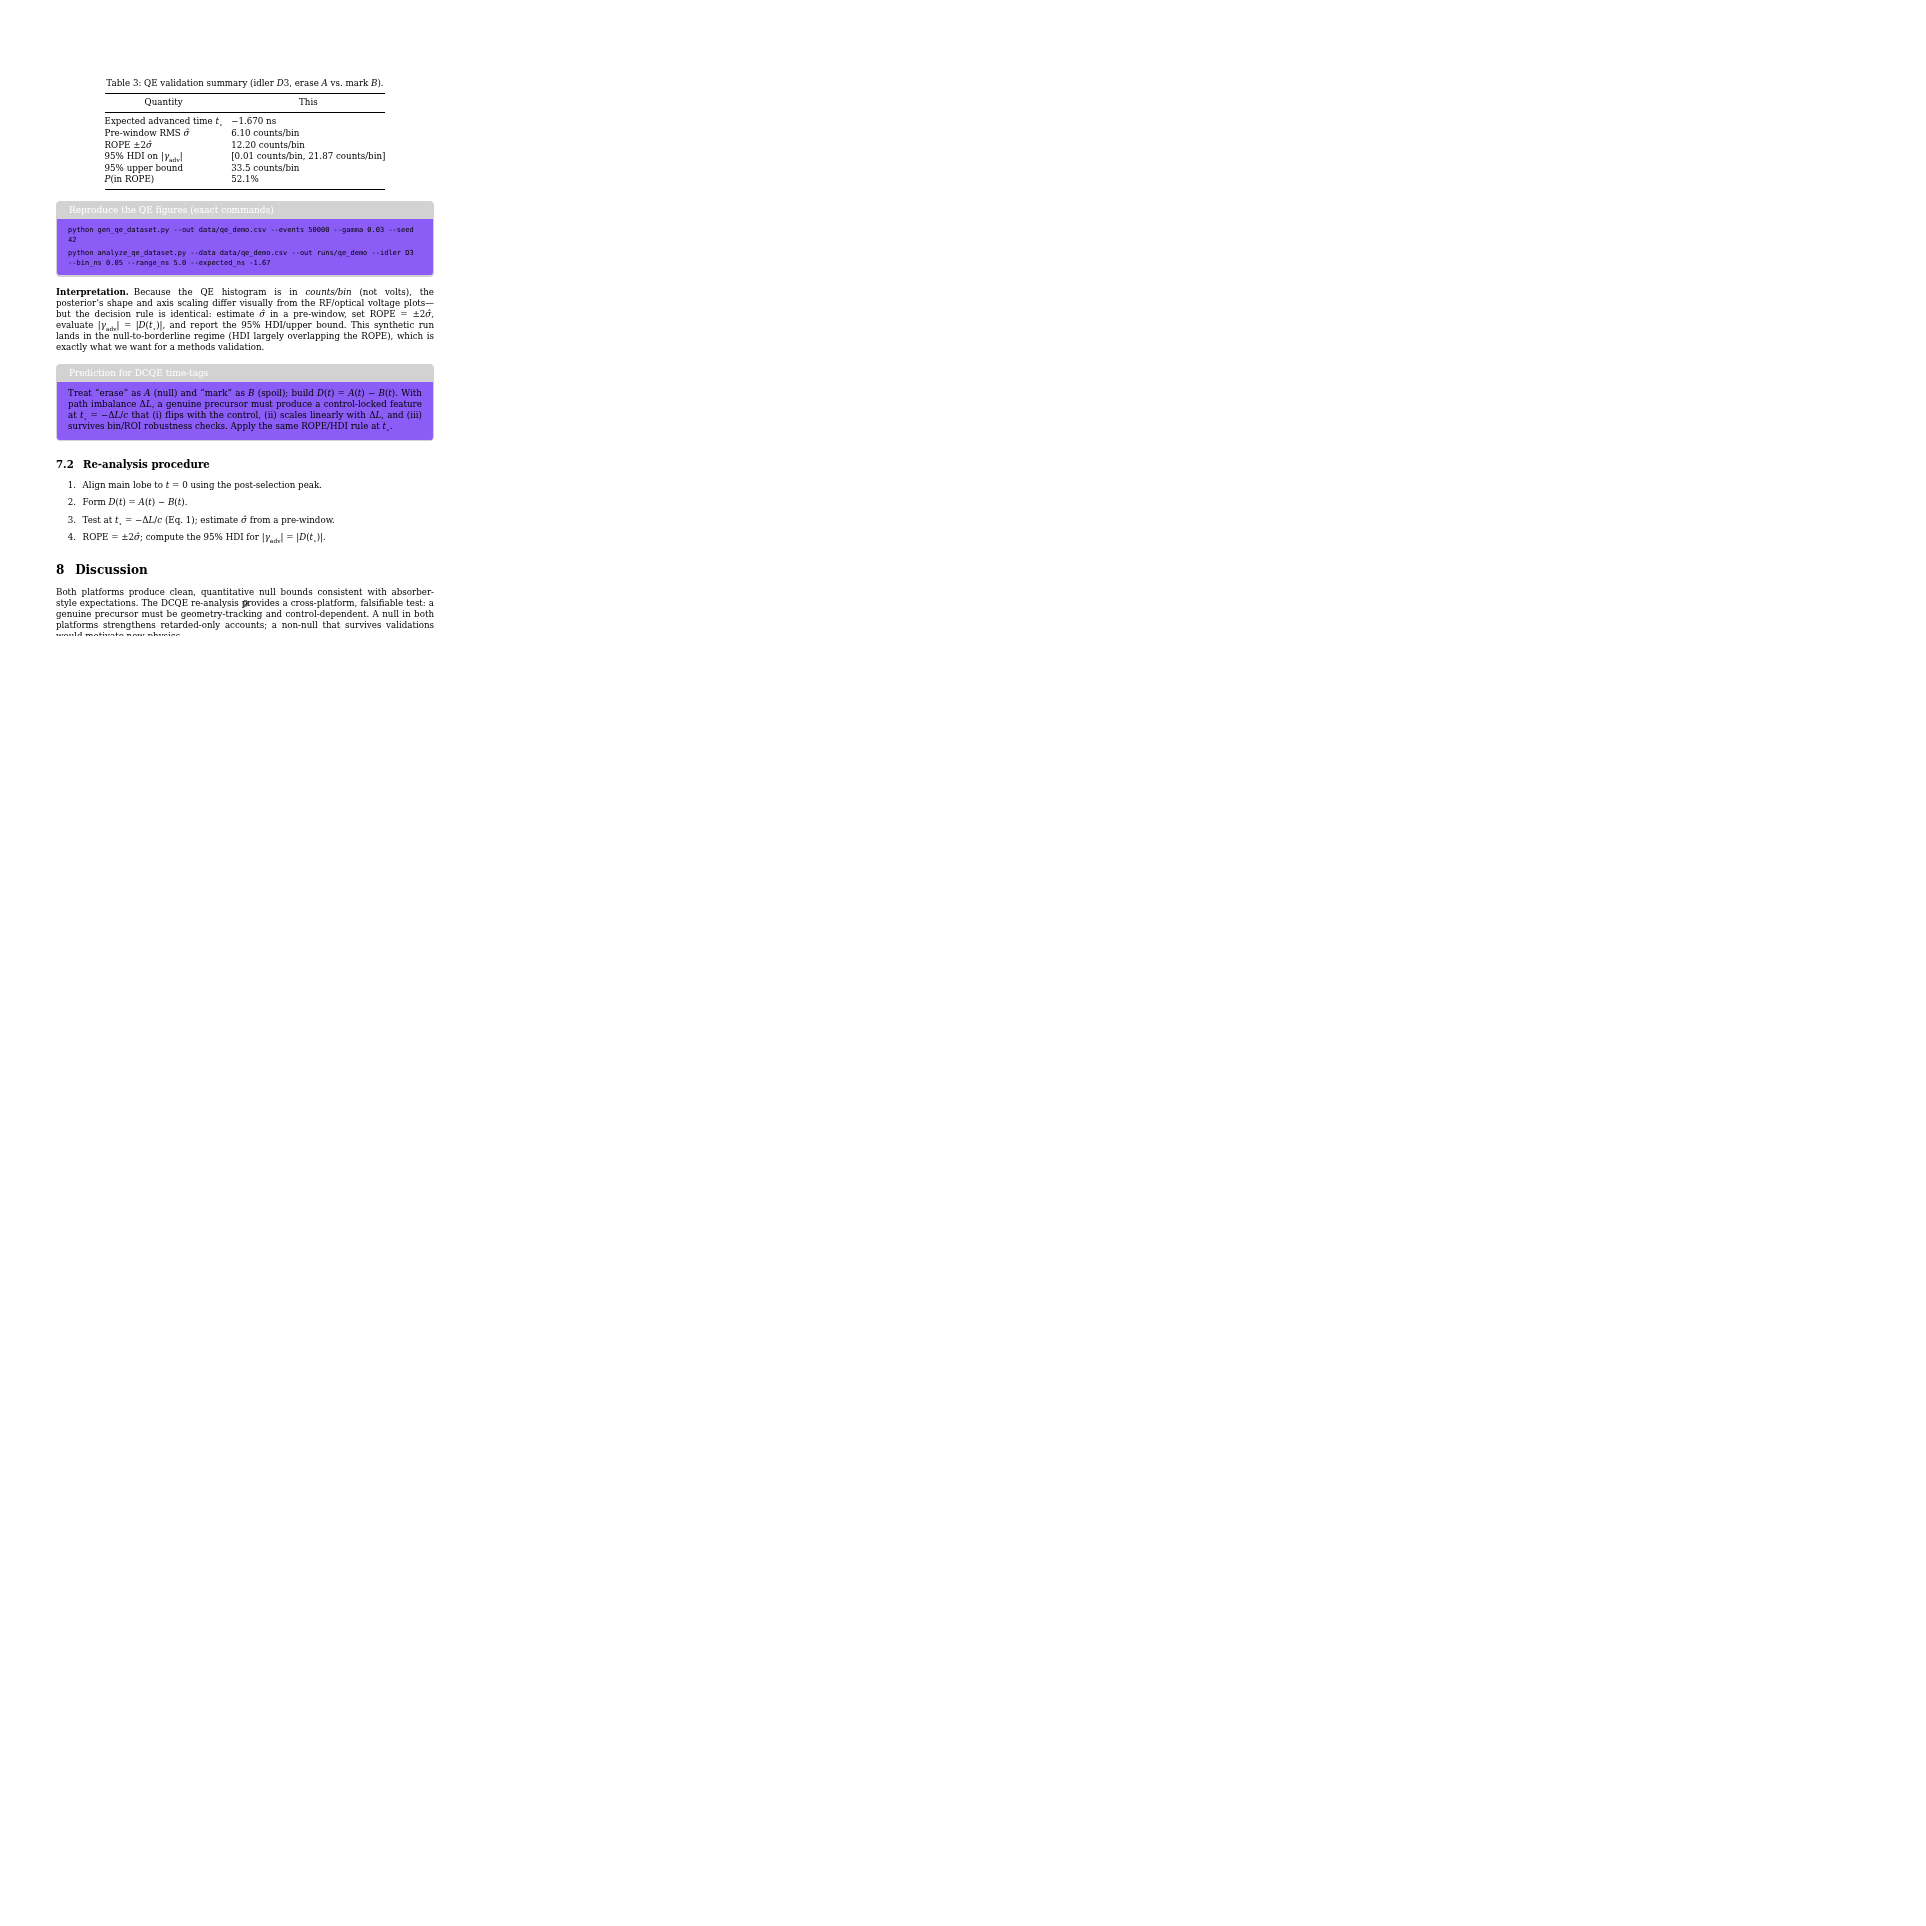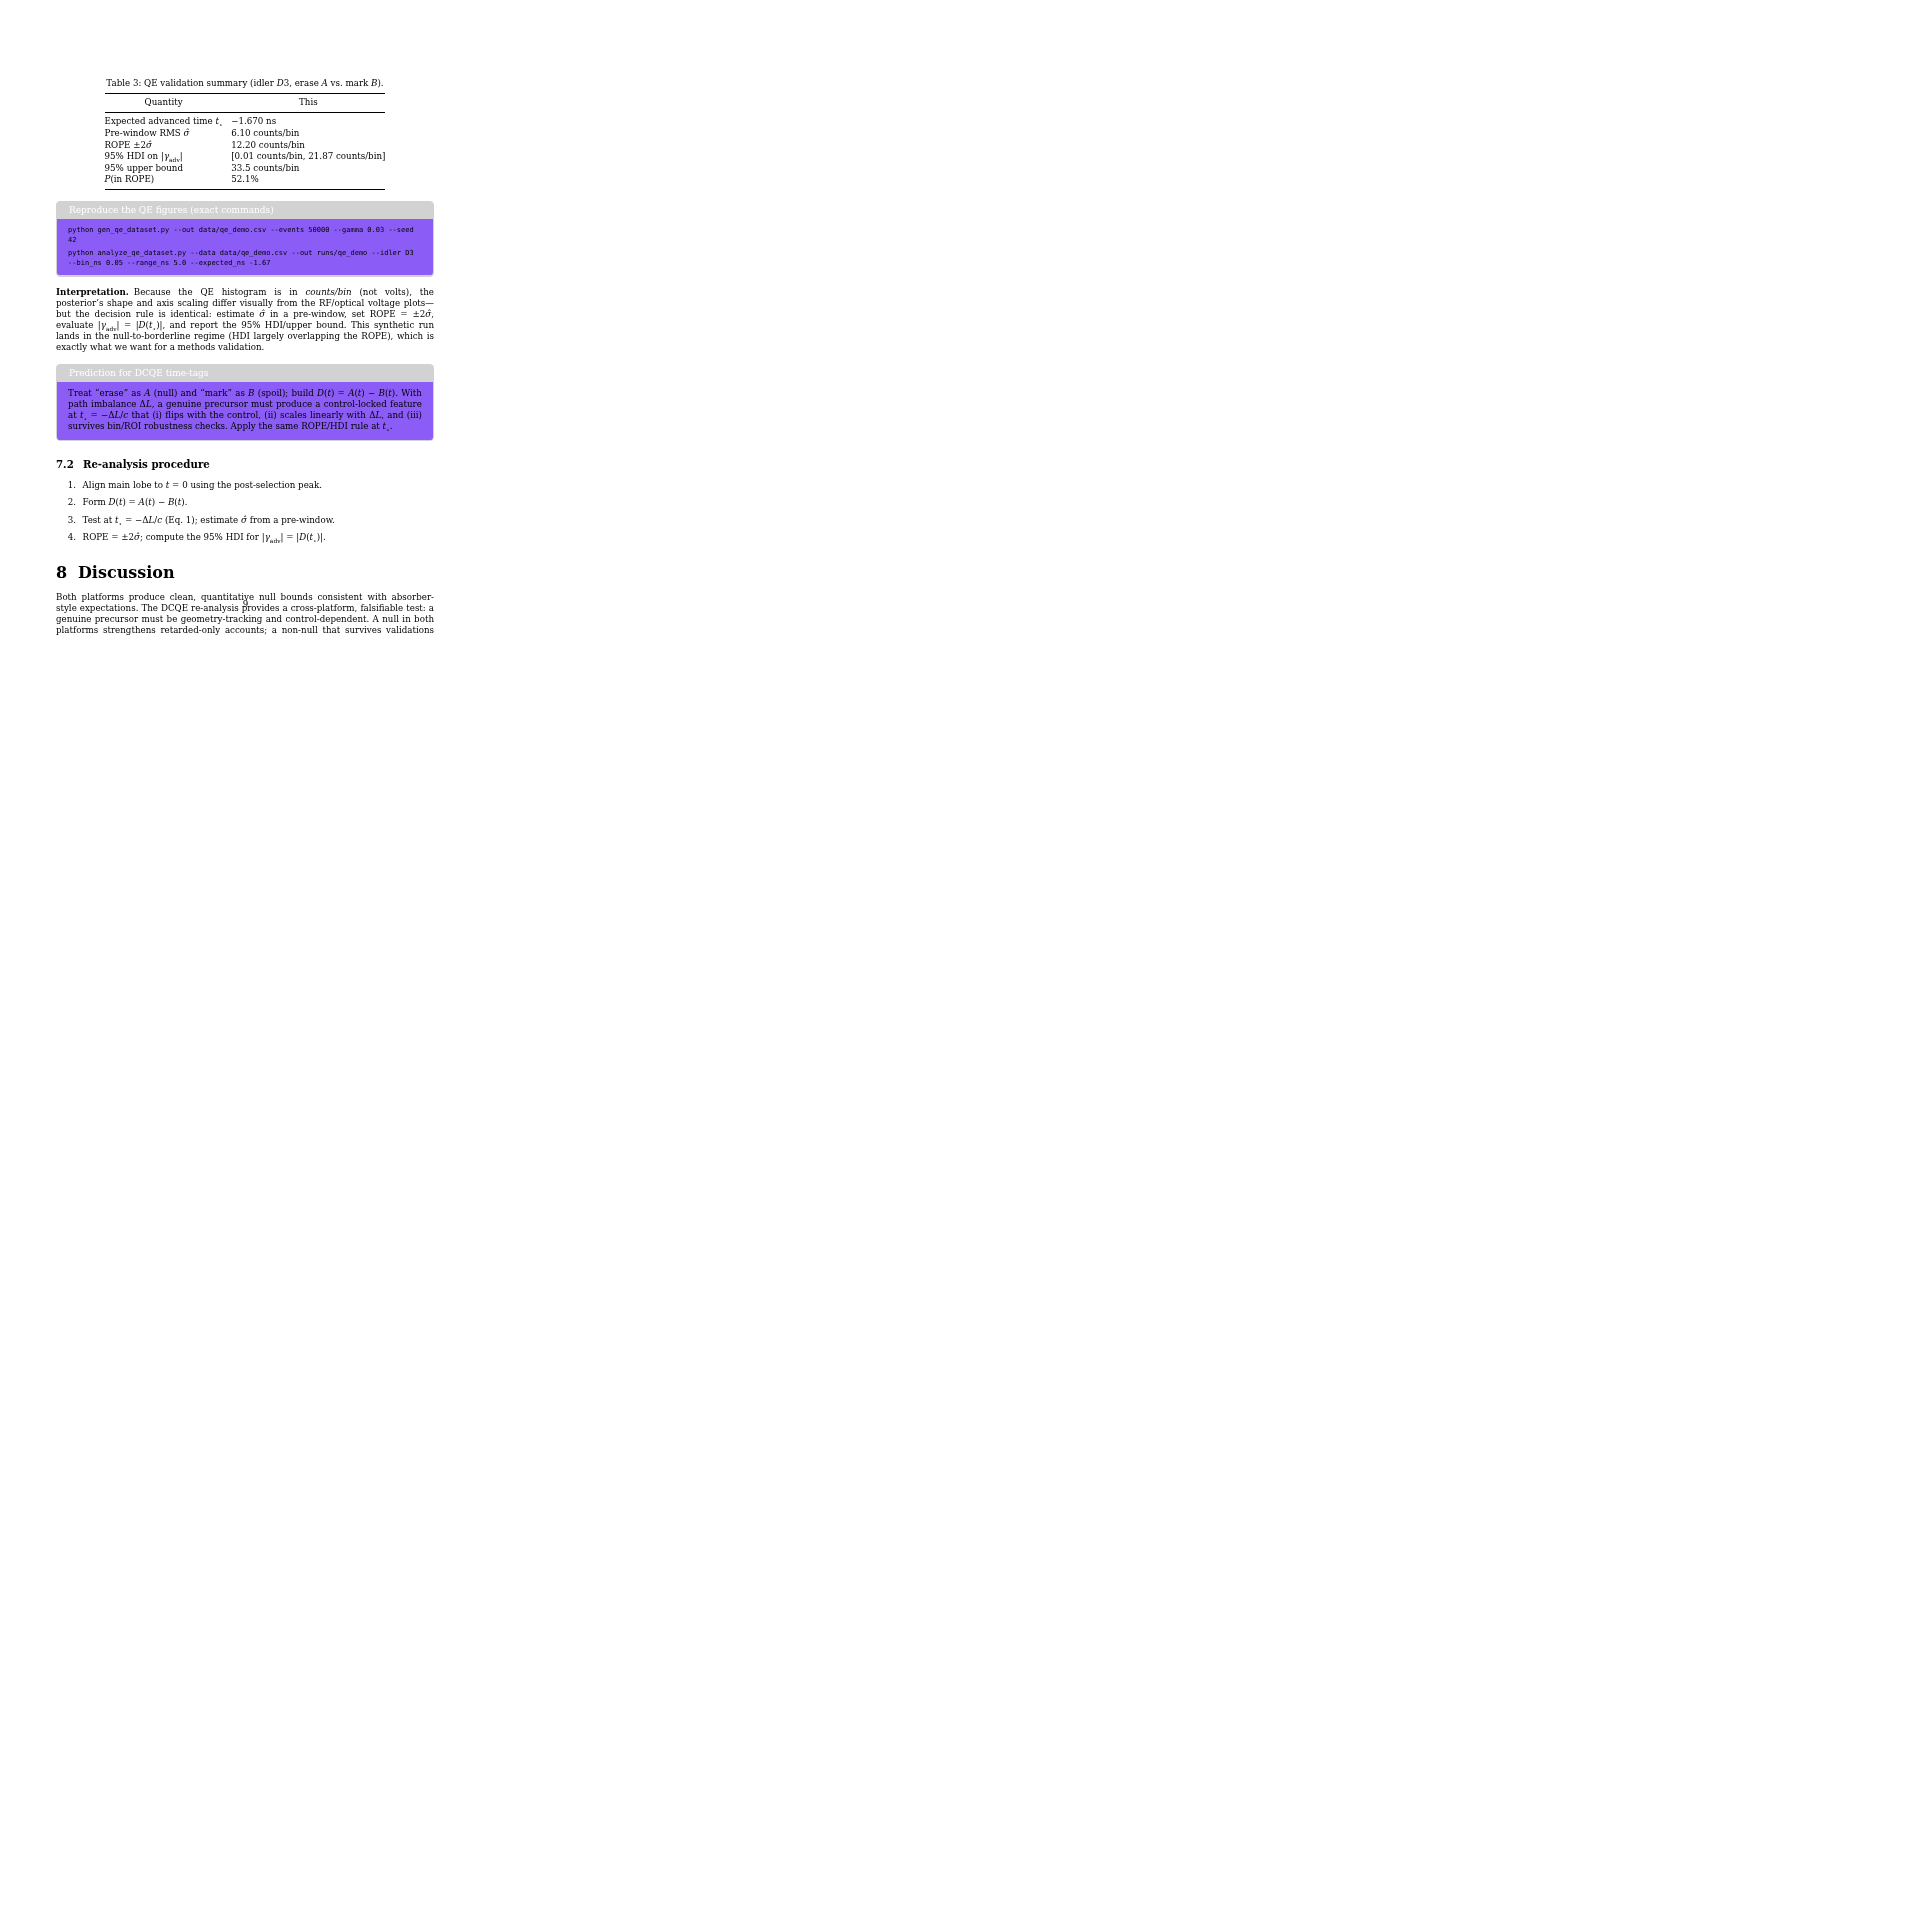--- a/index.html
+++ b/index.html
@@ -33,21 +33,21 @@
   .text-body { padding:6.5px 10.8px 7.3px; }
   .text-body p { margin:0; font-size:8.7px; line-height:11px; text-align:justify; }
 
   
   .para { margin:10px 0 0; font-size:8.7px; line-height:11px; text-align:justify; }
   .para .plabel { font-weight:bold; margin-right:5px; }
 
   
   .subsection { margin:17.3px 0 0; font-size:10.2px; font-weight:bold; }
   .subsection .num { margin-right:9.2px;text-align:center; }
-  .section { margin:20px 0 0; font-size:16px; font-weight:bold; }
+  .section { margin:20px 0 0; font-size:12px; font-weight:bold; }
   .section .num { margin-right:10.8px; }
 
   
   .steps { list-style:none; margin:9.6px 0 0; padding:0; }
   .steps li { position:relative; padding-left:26.6px; margin-top:6.5px; font-size:8.7px; line-height:11px; }
   .steps li:first-child { margin-top:0; }
   .steps .label { position:absolute; left:0; width:20px; text-align:right; }
 
   sub { font-size:68%; line-height:0; }
   .page-number { position:absolute; top:599px; left:0; width:491px; text-align:center; font-size:8.7px; }

